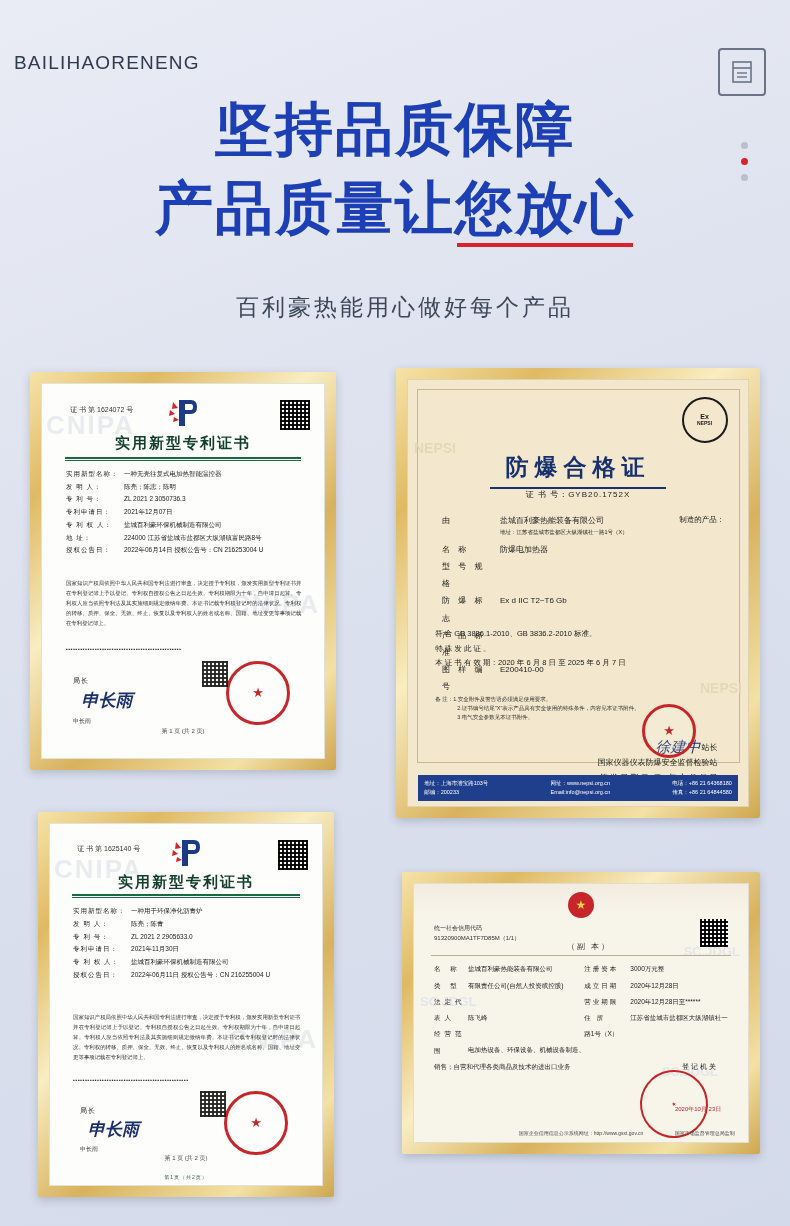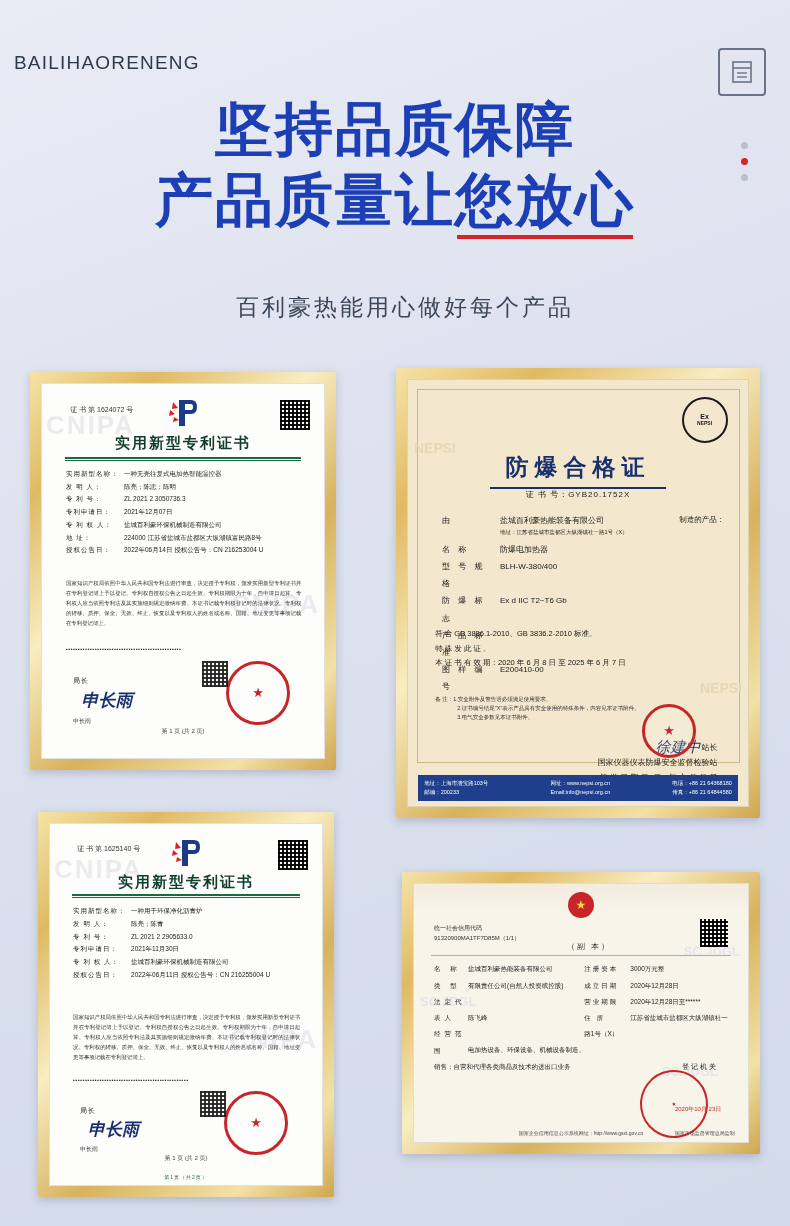--- a/index.html
+++ b/index.html
@@ -28,21 +28,21 @@
 
   .headline{
     position:absolute;left:0;right:0;top:96px;text-align:center;
   }
   .headline .l1,.headline .l2{
     font-family:"DejaVu Sans","Liberation Sans",sans-serif;
     font-weight:bold;color:#1d3fb5;line-height:1.16;
     letter-spacing:2px;
   }
   .headline .l1{font-size:58px;}
-  .headline .l2{font-size:58px;margin-top:4px;}
+  .headline .l2{font-size:58px;margin-top:12px;}
   .headline .l2 .u{
     position:relative;display:inline-block;
   }
   .headline .l2 .u:after{
     content:"";position:absolute;left:2px;right:2px;bottom:-4px;height:4px;background:#d8232a;
   }
   .subline{
     position:absolute;left:0;right:0;top:292px;text-align:center;
     font-size:23px;color:#3b4759;letter-spacing:3px;
     font-family:"DejaVu Sans","Liberation Sans",sans-serif;
@@ -343,21 +343,20 @@
           <div class="row" style="font-size:5.5px;line-height:1.2;margin-bottom:5px">
               <span class="lbl"></span>
               <span class="val">地址：江苏省盐城市盐都区大纵湖镇社一路1号（X）</span>
             </div>
           <div class="row">
               <span class="lbl">名    称</span>
               <span class="val">防爆电加热器</span>
             </div>
           <div class="row">
               <span class="lbl">型 号 规 格</span>
-              <span class="val">BLH-W-380/400</span>
             </div>
           <div class="row">
               <span class="lbl">防 爆 标 志</span>
               <span class="val">Ex d IIC T2~T6 Gb</span>
             </div>
           <div class="row">
               <span class="lbl">产 品 标 准</span>
             </div>
           <div class="row">
               <span class="lbl">图 样 编 号</span>

